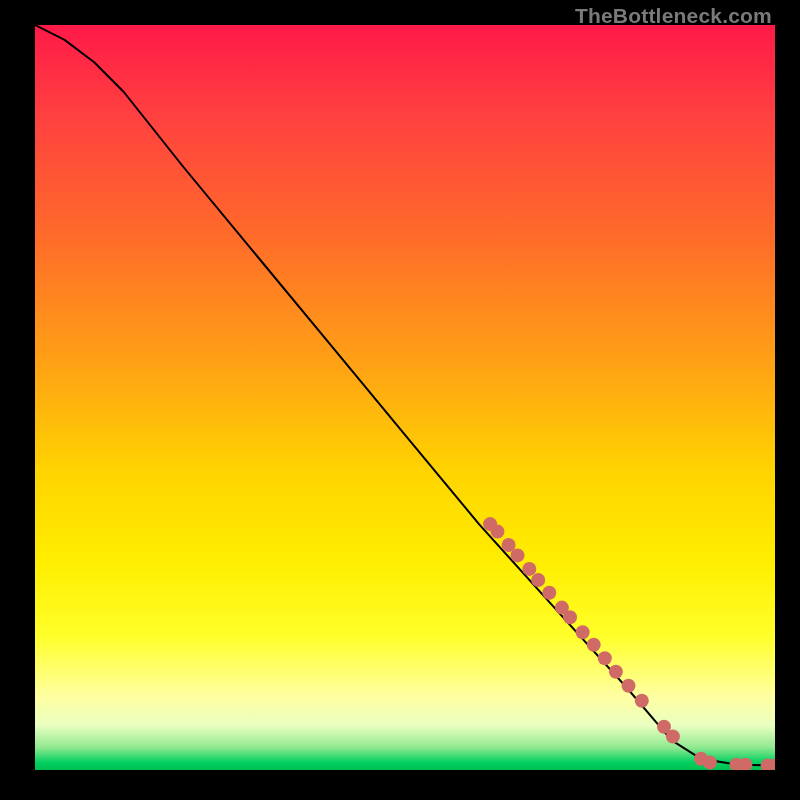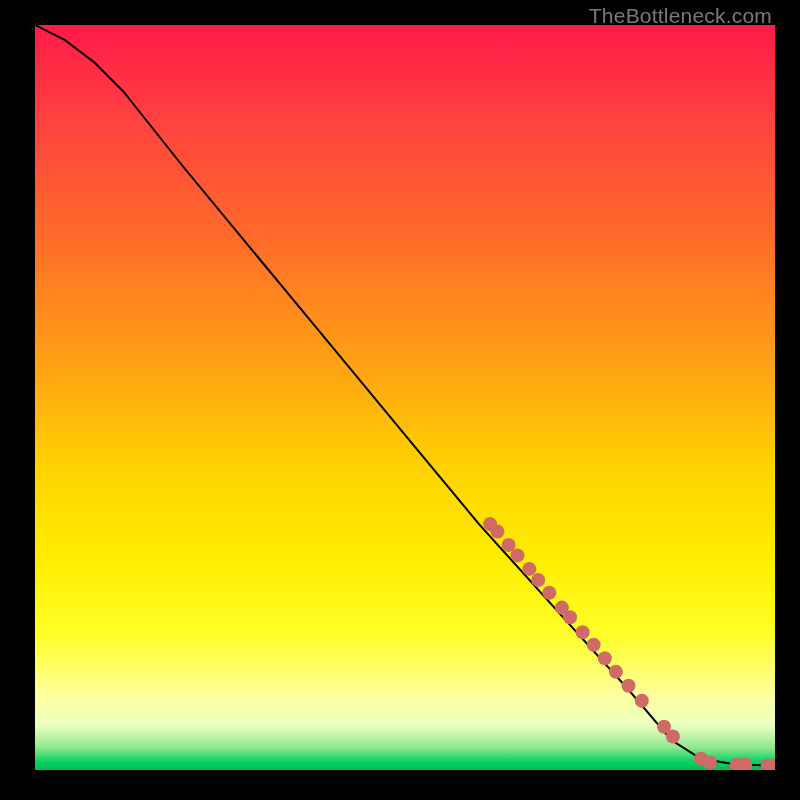--- a/index.html
+++ b/index.html
@@ -38,21 +38,21 @@
       #00d060 99%,
       #00c050 100%
     );
   }
   .watermark {
     position: absolute;
     top: 4px;
     right: 28px;
     color: #7a7a7a;
     font-size: 21px;
-    font-weight: 400;
+    font-weight: 700;
     letter-spacing: 0.2px;
     user-select: none;
   }
   svg.curve {
     position: absolute;
     inset: 0;
     width: 100%;
     height: 100%;
     pointer-events: none;
   }

